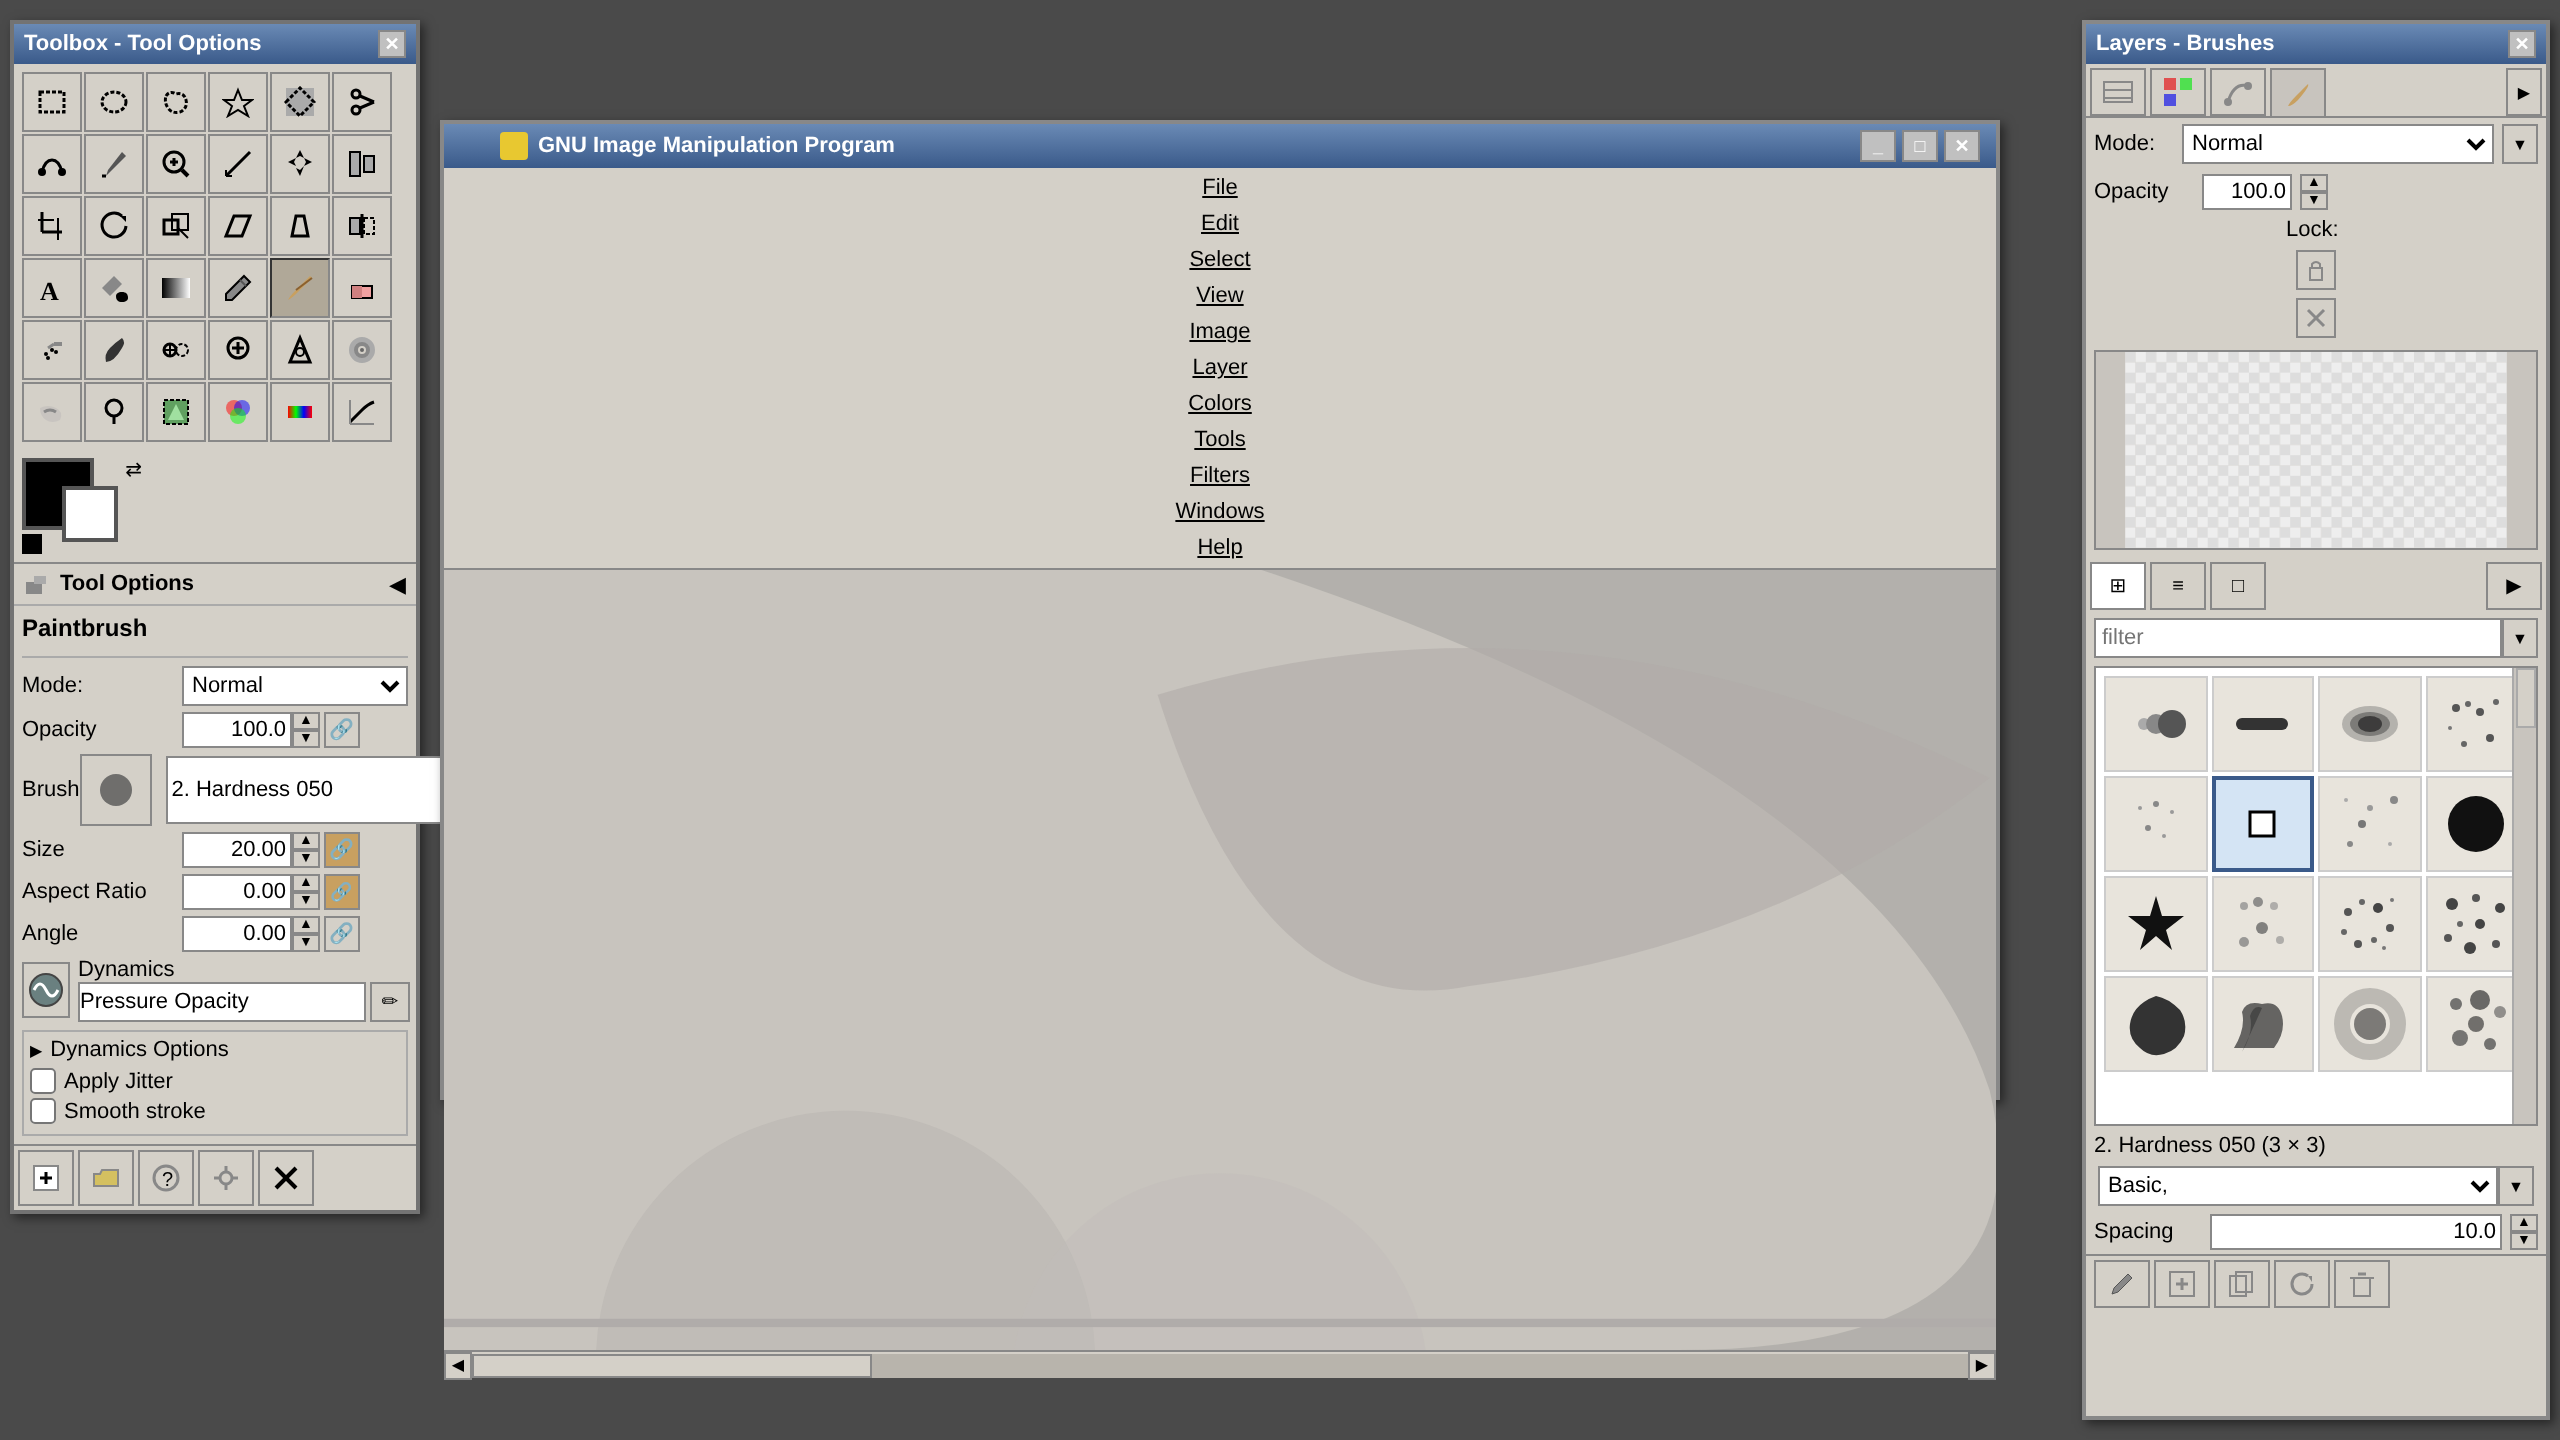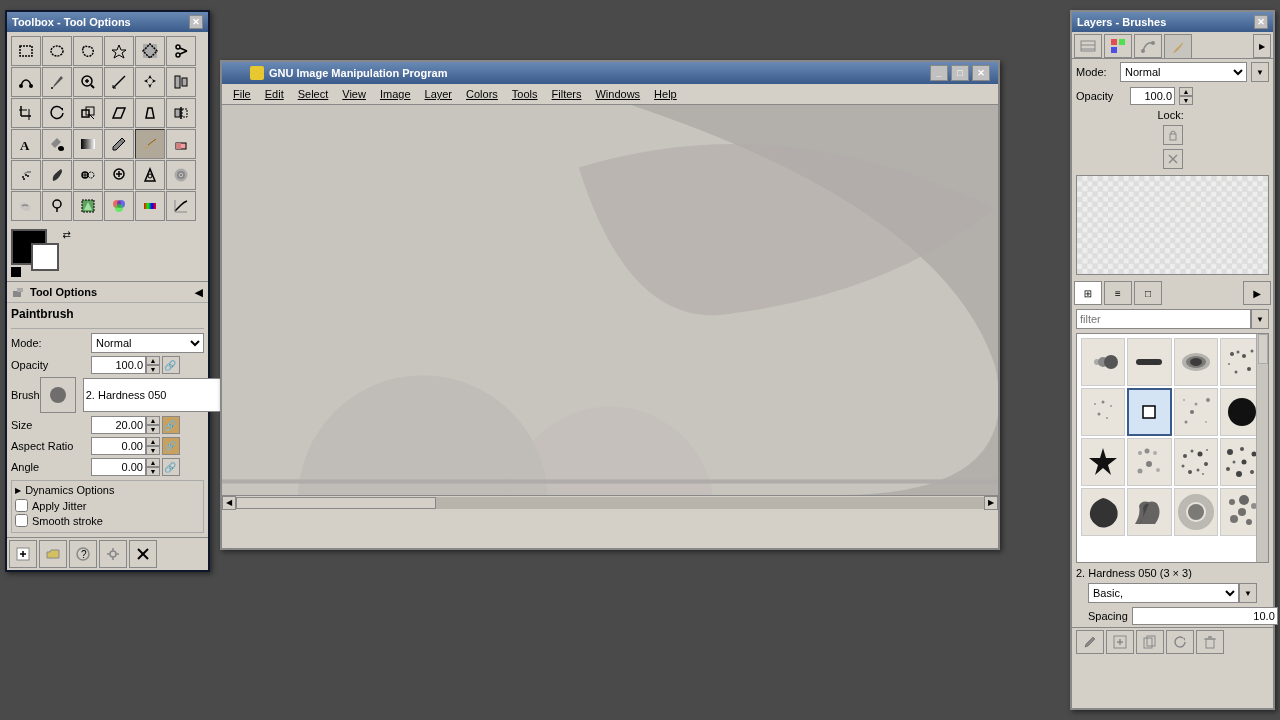--- a/index.html
+++ b/index.html
@@ -14,21 +14,21 @@
       position: relative;
     }
 
     
     #toolbox {
       position: absolute;
       top: 10px;
       left: 5px;
       width: 205px;
       background: #0ea5e9;
-      border: 2px solid #0f172a;
+      border: 2px solid #737373;
       box-shadow: 2px 2px 5px rgba(0,0,0,0.5);
     }
     .window-titlebar {
       background: linear-gradient(to bottom, #6a8ab5, #3a5a8a);
       color: white;
       padding: 3px 5px;
       display: flex;
       align-items: center;
       justify-content: space-between;
       font-size: 11px;
@@ -304,20 +304,21 @@
     }
 
     
     .menu-bar {
       background: #d4d0c8;
       padding: 2px 5px;
       display: flex;
       align-items: center;
       gap: 2px;
       border-bottom: 1px solid #888;
+      flex-direction: column;
     }
     .menu-item {
       padding: 2px 6px;
       cursor: pointer;
       font-size: 11px;
     }
     .menu-item span {
       text-decoration: underline;
     }
 
@@ -359,21 +360,21 @@
       width: 200px;
       background: #d4d0c8;
       border: 1px solid #888;
     }
 
     
     #layers-panel {
       position: absolute;
       top: 10px;
       right: 5px;
-      width: 205px;
+      width: 234px;
       height: 700px;
       background: #d4d0c8;
       border: 2px solid #888;
       box-shadow: 2px 2px 5px rgba(0,0,0,0.5);
     }
     .layers-titlebar {
       background: linear-gradient(to bottom, #6a8ab5, #3a5a8a);
       color: white;
       padding: 3px 5px;
       display: flex;
@@ -586,21 +587,20 @@
     .brushes-name-row {
       padding: 2px 4px;
       font-size: 11px;
     }
 
     .brushes-spacing-row {
       display: flex;
       align-items: center;
       padding: 2px 4px;
       gap: 4px;
-      margin-left: 12px;
     }
     .spacing-label {
       font-size: 11px;
       width: 55px;
     }
     .spacing-value {
       flex: 1;
       height: 18px;
       background: #fff;
       border: 1px solid #888;
@@ -984,20 +984,35 @@
       <div class="option-control">
         <input type="text" class="option-spinbox" value="0.00" style="">
         <div class="spin-btns">
           <div class="spin-btn">▲</div>
           <div class="spin-btn">▼</div>
         </div>
         <div class="link-btn">🔗</div>
       </div>
     </div>
 
+    <div class="dynamics-row">
+      <div class="dynamics-icon">
+        <svg width="22" height="22" viewBox="0 0 22 22">
+            <circle cx="11" cy="11" r="8" fill="#6a8080" stroke="#444" stroke-width="1"></circle>
+            <path d="M5 11 Q8 5 11 11 Q14 17 17 11" fill="none" stroke="#fff" stroke-width="1.5"></path>
+          </svg>
+      </div>
+      <div style="flex:1;">
+        <div style="font-size:11px;">Dynamics</div>
+        <div style="display:flex; align-items:center; gap:2px;">
+          <input type="text" style="flex: 1 1 0%; height: 20px; background: rgb(255, 255, 255); border: 1px solid rgb(136, 136, 136); font-size: 11px;" value="Pressure Opacity">
+          <div style="width:20px;height:20px;background:#d4d0c8;border:1px solid #888;cursor:pointer;display:flex;align-items:center;justify-content:center;font-size:10px;">✏</div>
+        </div>
+      </div>
+    </div>
 
     <div class="dynamics-options-section">
       <div class="section-header">
         <span class="section-arrow">▶</span>
         <span>Dynamics Options</span>
       </div>
       <div class="checkbox-row">
         <input type="checkbox" style="">
         <span>Apply Jitter</span>
       </div>
@@ -1332,21 +1347,21 @@
 
     <div class="brushes-scrollbar" style="position:absolute;right:0;top:0;width:12px;height:100%;background:#c8c4be;border-left:1px solid #aaa;">
       <div style="width:10px;height:30px;background:#d4d0c8;border:1px solid #aaa;margin:0 auto;"></div>
     </div>
   </div>
 
   <div class="brushes-name-row">
     <span>2. Hardness 050 (3 × 3)</span>
   </div>
 
-  <div style="padding: 2px 16px; display:flex; align-items:flex-end; gap:0;">
+  <div style="padding: 2px 6px; display:flex; align-items:flex-end; gap:0;">
     <select style="flex:1;height:20px;font-size:11px;background:#fff;border:1px solid #888;">
       <option>Basic,</option>
       <option>All</option>
     </select>
     <div style="width:18px;height:20px;background:#d4d0c8;border:1px solid #888;cursor:pointer;display:flex;align-items:center;justify-content:center;font-size:8px;">▼</div>
   </div>
 
   <div class="brushes-spacing-row">
     <span class="spacing-label">Spacing</span>
     <input type="text" class="spacing-value" value="10.0" style="">

